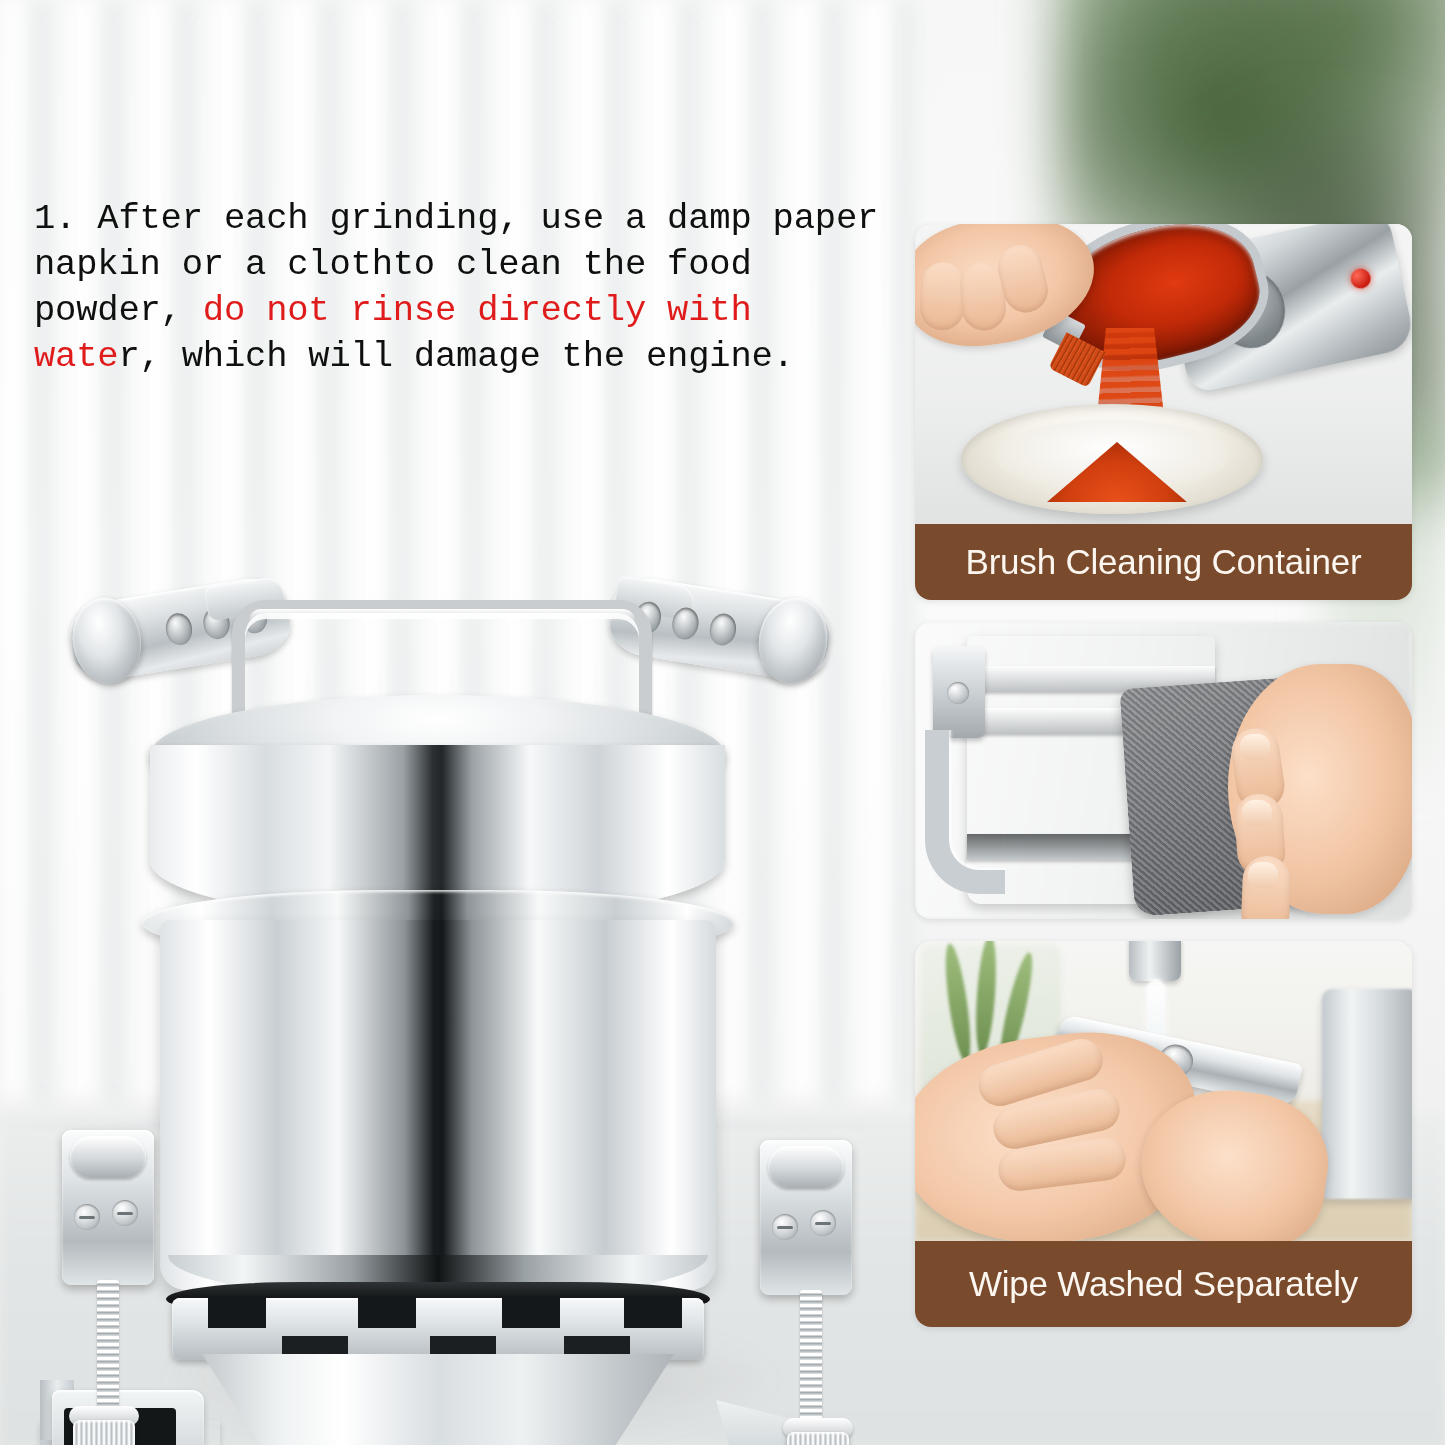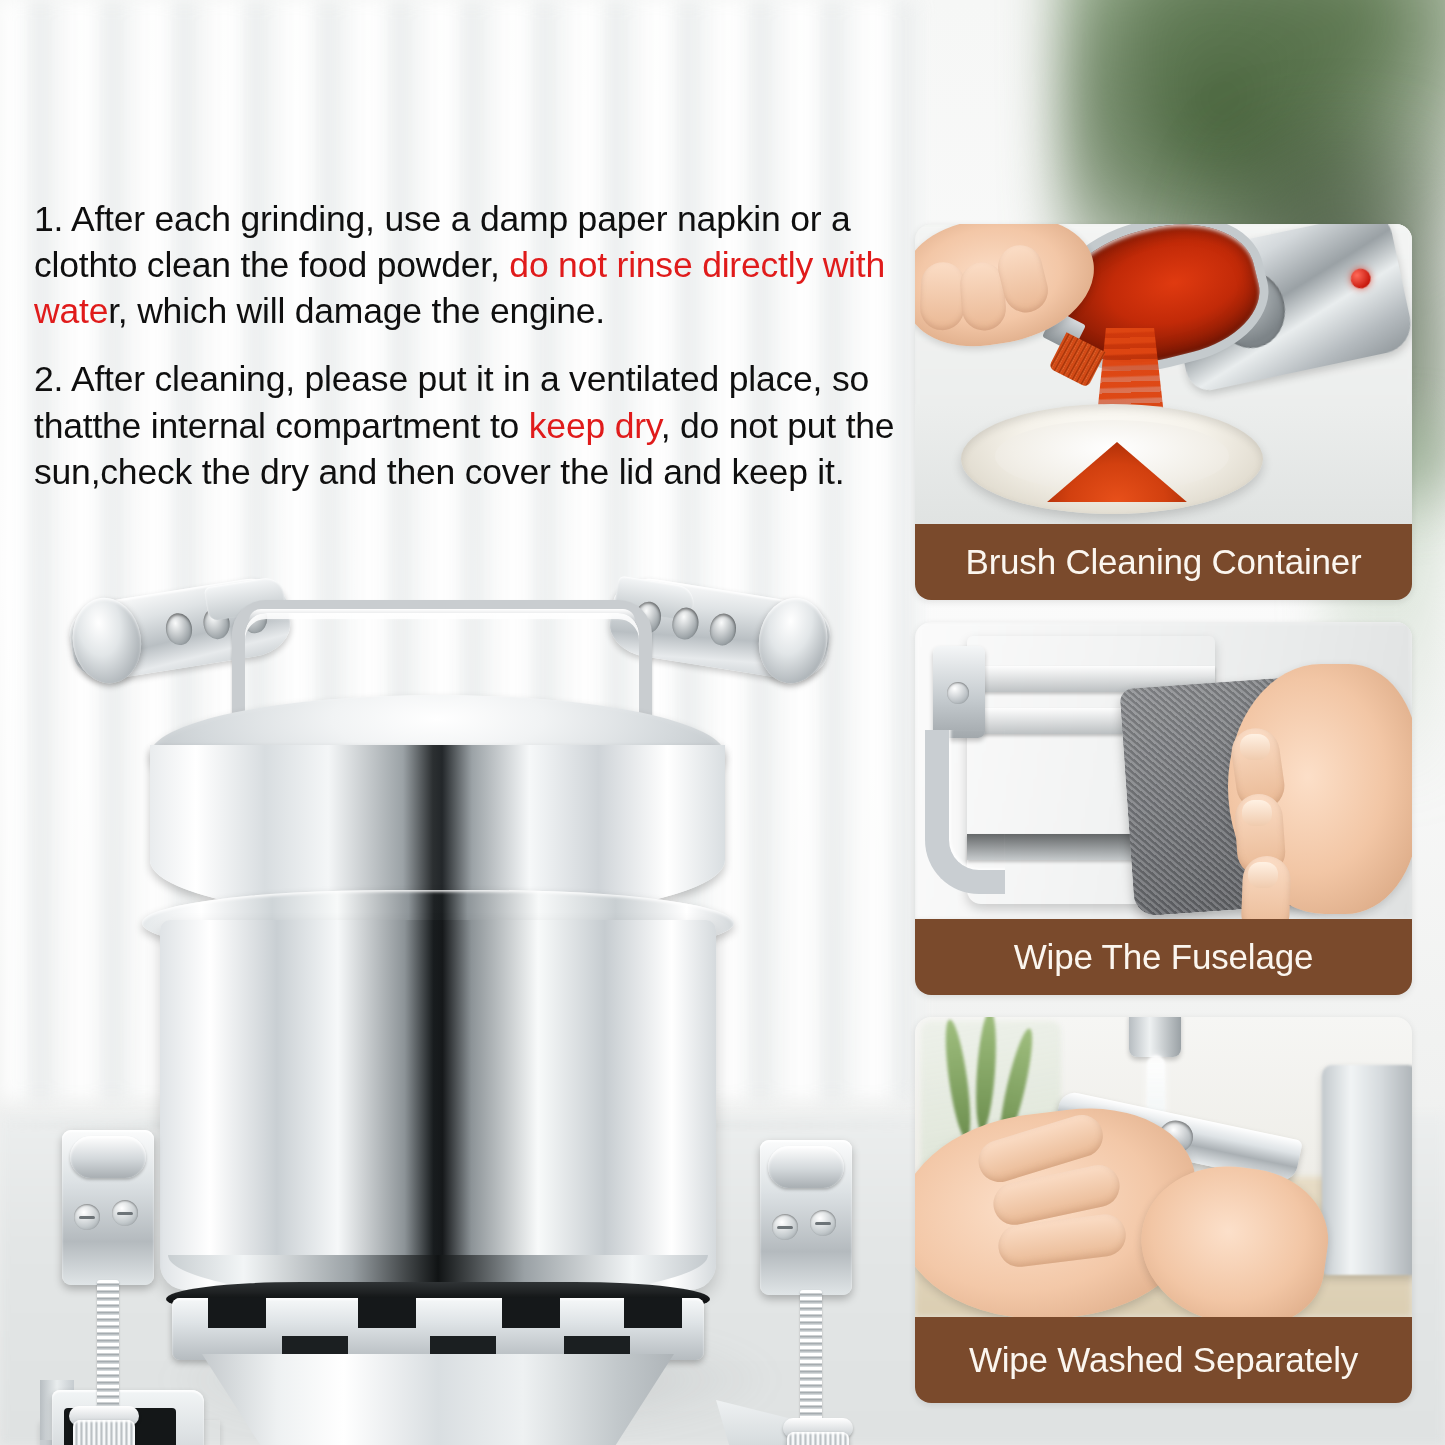--- a/index.html
+++ b/index.html
@@ -84,20 +84,21 @@
   }
 
   
   .copy {
     position:absolute; left:34px; top:196px; width:862px;
     z-index:5;
     color:#0f0f0f;
     font-size:35.5px;
     line-height:1.30;
     letter-spacing:-0.2px;
+    font-family:Liberation Mono, monospace;
   }
   .copy p { margin-bottom:22px; }
   .copy .warn { color:#e01b1b; }
 
   
   .product { position:absolute; left:0px; top:520px; width:900px; height:925px; z-index:4; }
 
   .pr-shadow {
     position:absolute; left:150px; top:800px; width:640px; height:120px;
     background:radial-gradient(ellipse at 50% 50%, rgba(120,126,128,.30), rgba(120,126,128,0) 68%);
@@ -605,23 +606,20 @@
     <div class="bg-foliage3"></div>
     <div class="bg-counter"></div>
     <div class="bg-counter-line"></div>
   </div>
 
 
   <div class="copy">
     <p>
       <span>1. After each grinding, use a damp paper napkin or a clothto clean the food powder, </span><span class="warn">do not rinse directly with wate</span><span>r, which will damage the engine.</span>
     </p>
-    <p>
-      <span>2. After cleaning, please put it in a ventilated place, so thatthe internal compartment to </span><span class="warn">keep dry</span><span>, do not put the sun,check the dry and then cover the lid and keep it.</span>
-    </p>
   </div>
 
   <div class="product">
     <div class="pr-shadow"></div>
 
     <div class="arm left">
       <span class="knuckle"></span>
       <span class="hole h1"></span>
       <span class="hole h2"></span>
       <span class="hole h3"></span>
@@ -731,21 +729,20 @@
           <span class="hand2">
             <span class="fg g1"></span>
             <span class="fg g2"></span>
             <span class="fg g3"></span>
             <span class="nail n1"></span>
             <span class="nail n2"></span>
             <span class="nail n3"></span>
           </span>
         </div>
       </div>
-      <div class="caption">Wipe The Fuselage</div>
     </div>
 
     <div class="card c3">
       <div class="photo">
         <div class="ph3">
           <span class="wood"></span>
           <span class="vase"></span>
           <span class="leaf l1"></span>
           <span class="leaf l2"></span>
           <span class="leaf l3"></span>

